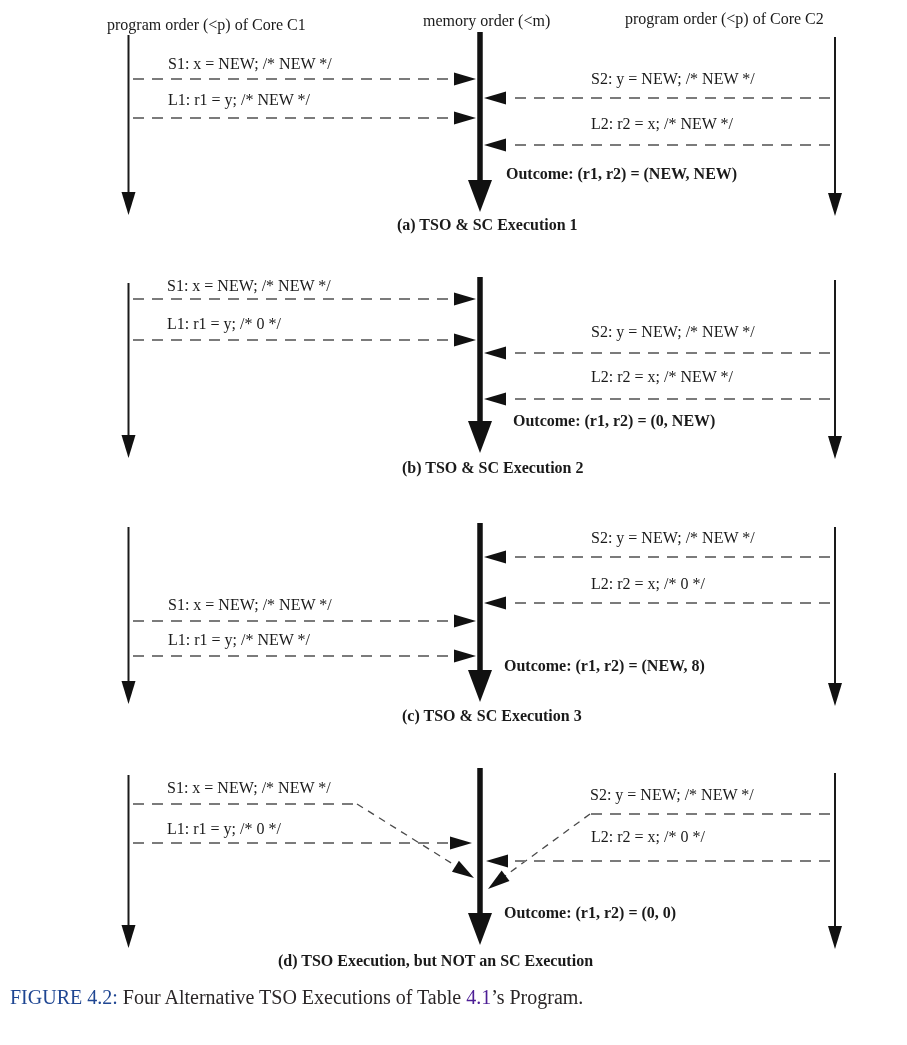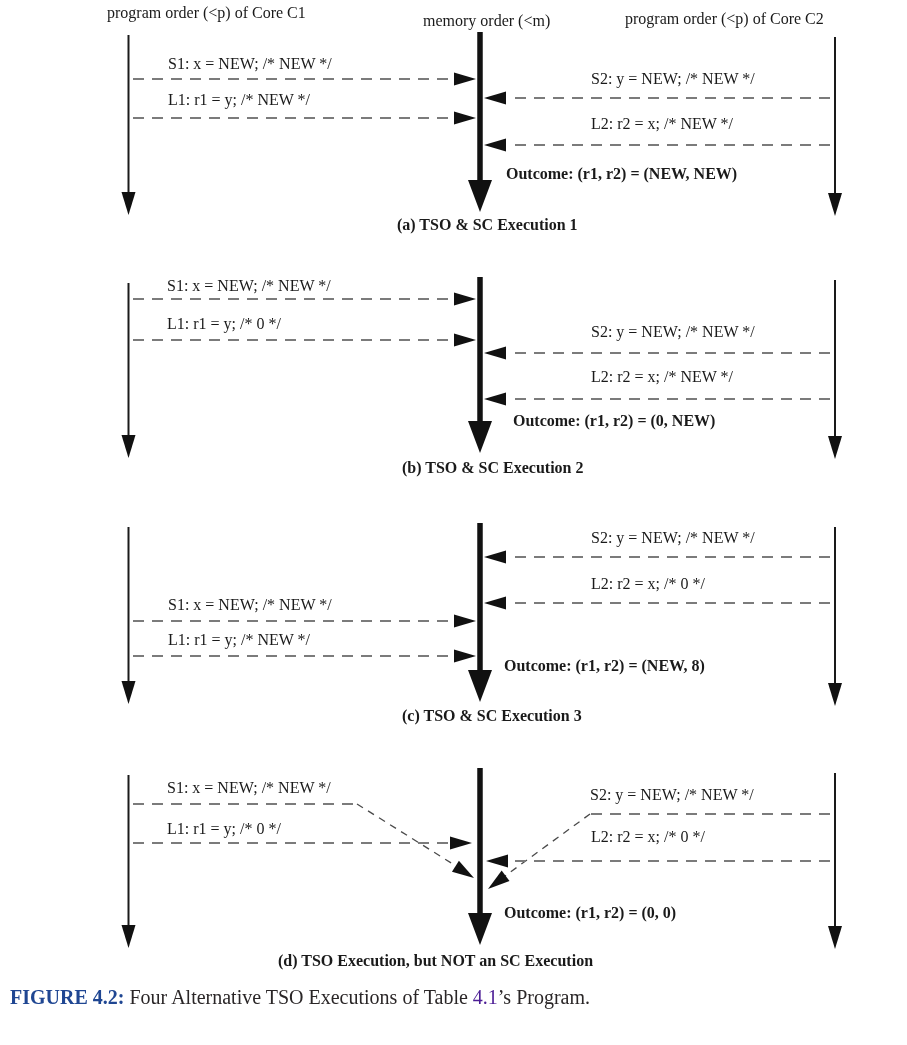--- a/index.html
+++ b/index.html
@@ -7,21 +7,21 @@
          font-family:"Liberation Serif",serif;color:#1a1a1a;overflow:hidden;}
   .stage svg{position:absolute;left:0;top:0;}
   .lbl{position:absolute;white-space:nowrap;font-size:16px;line-height:1.15;}
   .b{font-weight:bold;text-align:right;}
   .vl{stroke:#1a1a1a;stroke-width:2;fill:none;}
   .ml{stroke:#111111;stroke-width:5.5;fill:none;}
   .dl{stroke:#7b7b7b;stroke-width:2;stroke-dasharray:11 8;fill:none;}
   .dd{stroke:#4a4a4a;stroke-width:1.3;stroke-dasharray:7 6;fill:none;}
   .ah{fill:#111111;stroke:none;}
   .fig-caption{position:absolute;left:10px;top:986px;font-size:20px;white-space:nowrap;color:#2a2627;}
-  .fig-label{color:#1f4692;font-weight:bold;}
+  .fig-label{color:#1f4692;font-weight:normal;}
   .fig-ref{color:#4c1d95;}
 </style>
 </head>
 <body>
 
 <div class="stage">
 
   <svg width="907" height="1045" viewBox="0 0 907 1045">
 
     <g>
@@ -140,21 +140,21 @@
       <g transform="translate(488,889) rotate(143)">
         <polygon class="ah" points="0,0 -22,-6.5 -22,6.5"></polygon>
       </g>
     </g>
     <g>
       <line class="dl" x1="830" y1="861" x2="512" y2="861"></line>
       <polygon class="ah" points="486,861 508,854.5 508,867.5"></polygon>
     </g>
   </svg>
 
-  <div class="lbl" style="left:107px;top:4px">program order (&lt;p) of Core C1</div>
+  <div class="lbl" style="left:107px;top:16px">program order (&lt;p) of Core C1</div>
   <div class="lbl" style="left:423px;top:12px">memory order (&lt;m)</div>
   <div class="lbl" style="left:625px;top:10px">program order (&lt;p) of Core C2</div>
 
   <div class="lbl" style="left:168px;top:55px">S1: x = NEW; /* NEW */</div>
   <div class="lbl" style="left:168px;top:91px">L1: r1 = y; /* NEW */</div>
   <div class="lbl" style="left:591px;top:70px">S2: y = NEW; /* NEW */</div>
   <div class="lbl" style="left:591px;top:115px">L2: r2 = x; /* NEW */</div>
   <div class="lbl b" style="left:506px;top:165px">Outcome: (r1, r2) = (NEW, NEW)</div>
   <div class="lbl b" style="left:397px;top:216px">(a) TSO &amp; SC Execution 1</div>
 

